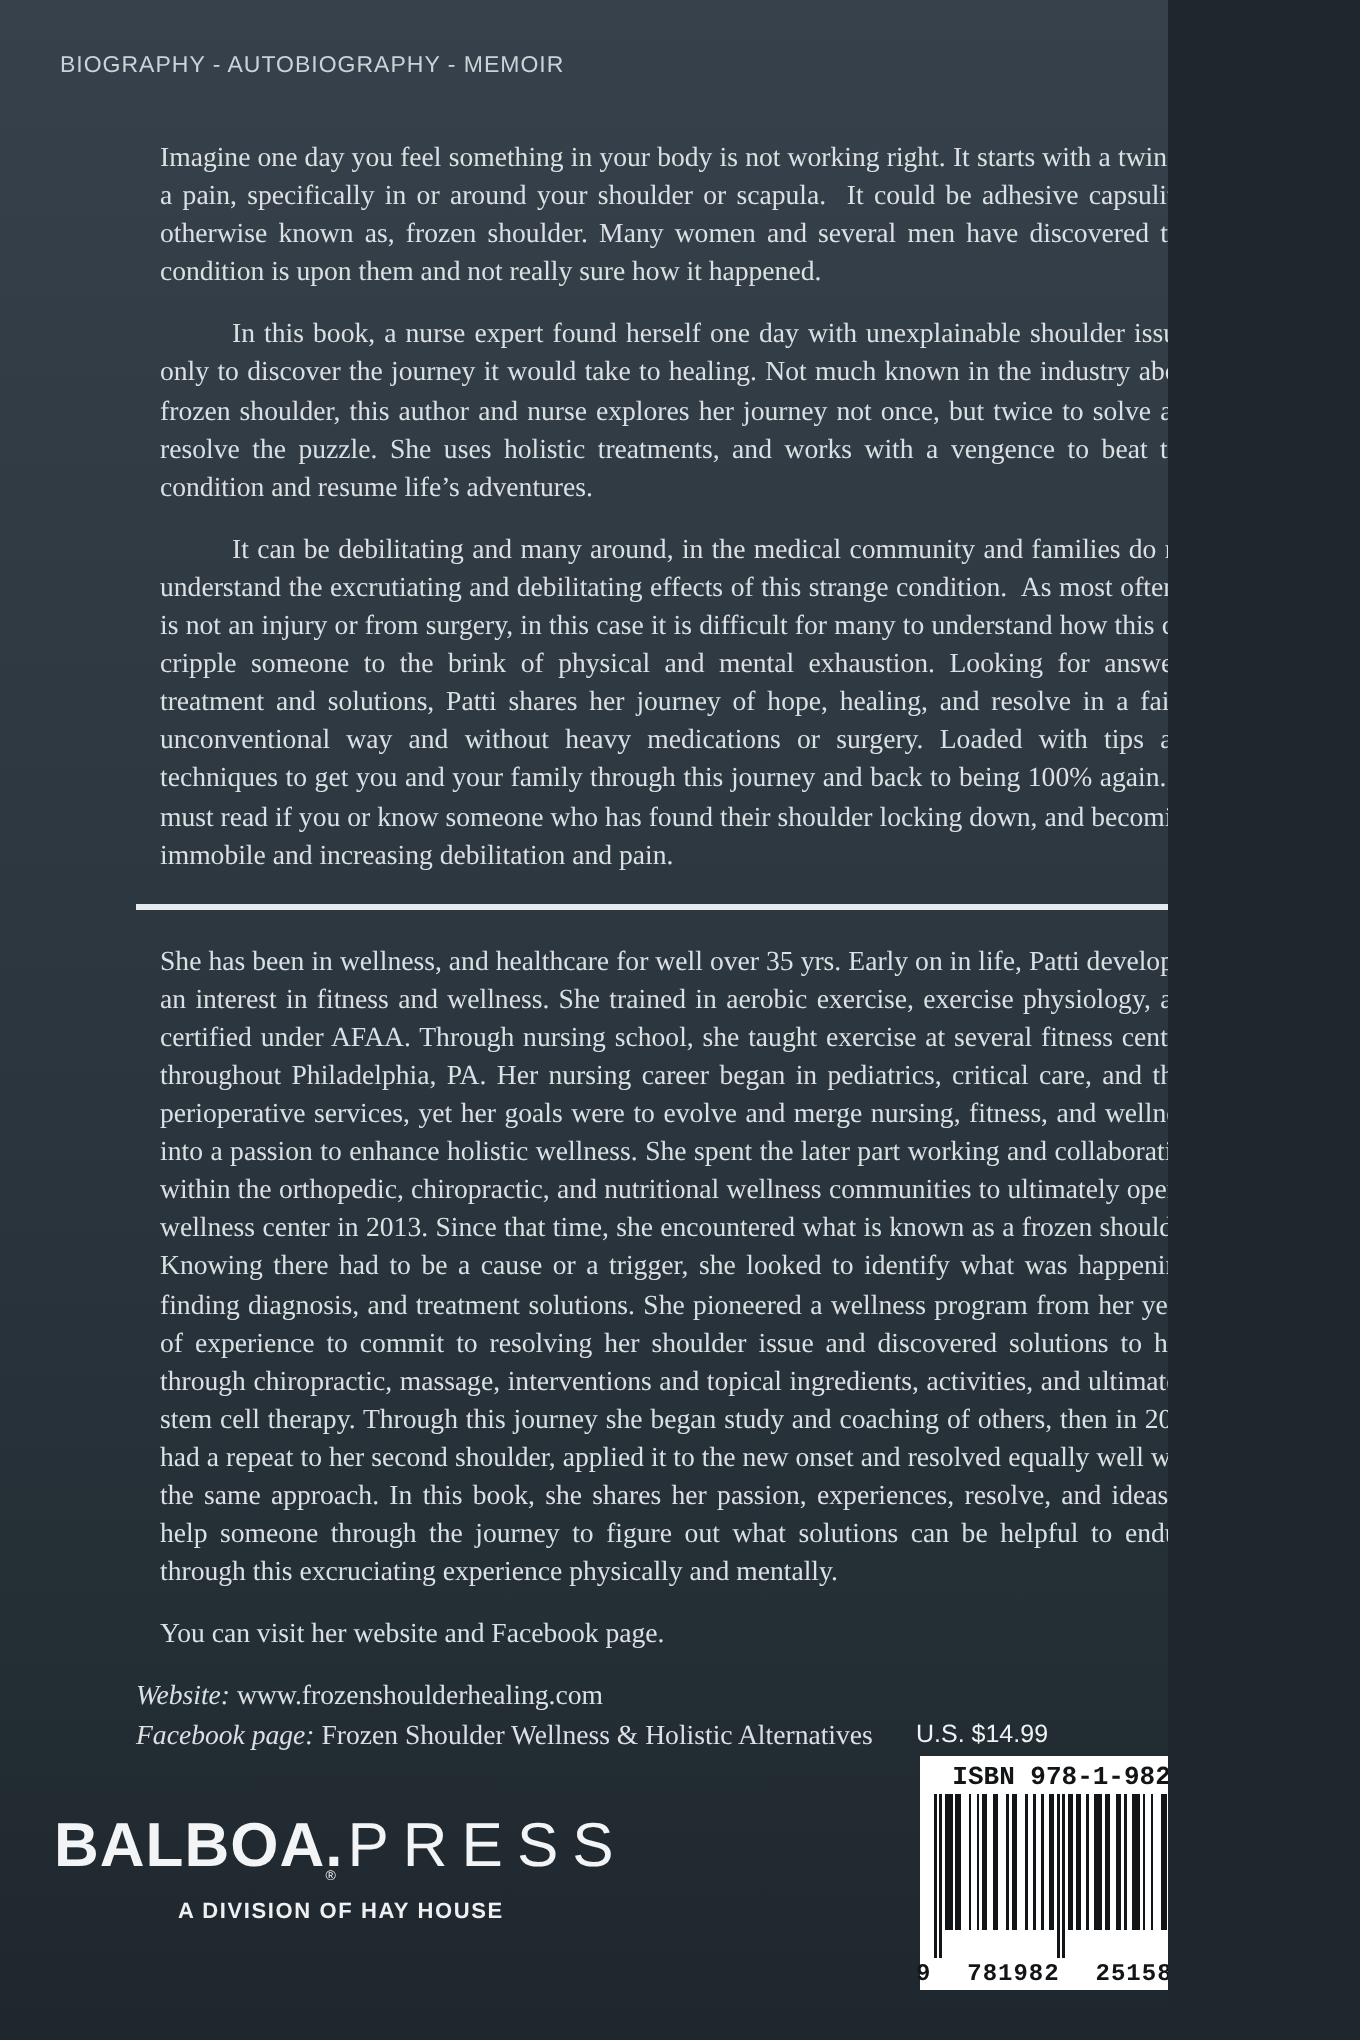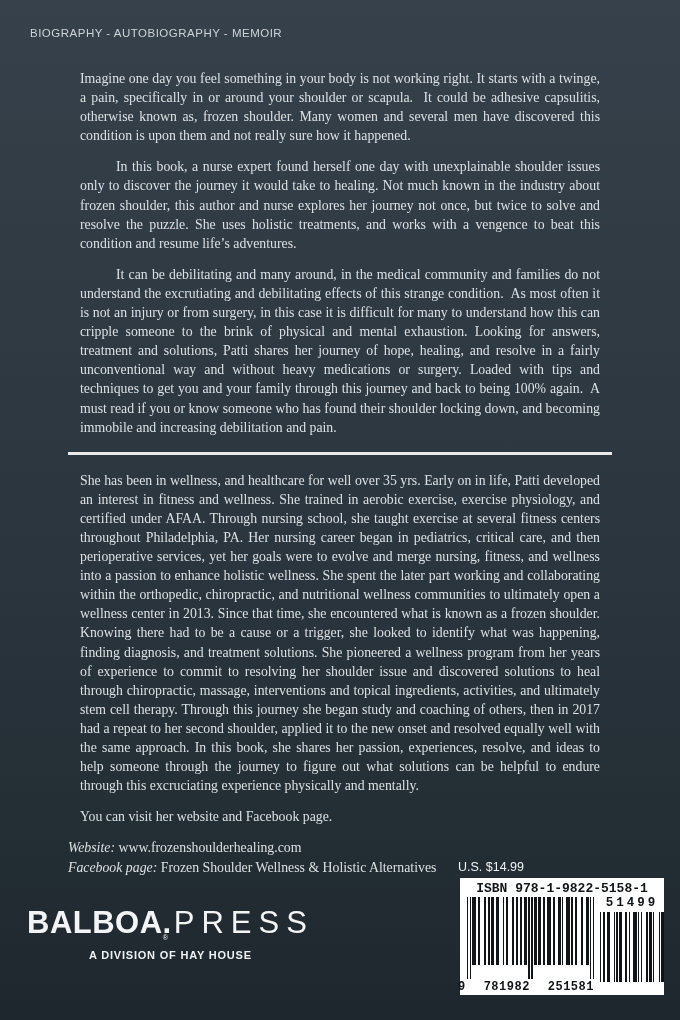--- a/index.html
+++ b/index.html
@@ -1,18 +1,18 @@
 <!DOCTYPE html>
 <html><head>
 <meta charset="utf-8">
 <style>
   html, body { margin: 0; padding: 0; background: #1e272d; }
   .cover {
     position: relative;
-    width: 680px;
+    width: 584px;
     height: 1020px;
     overflow: hidden;
     background: linear-gradient(180deg, #37414b 0%, #313b44 25%, #2b353d 55%, #242e35 80%, #1e272d 100%);
     font-family: "Liberation Serif", "DejaVu Serif", serif;
     color: #dbe0e3;
   }
   .category {
     position: absolute;
     left: 30px; top: 27px;
     font-family: "Liberation Sans", "DejaVu Sans", sans-serif;

